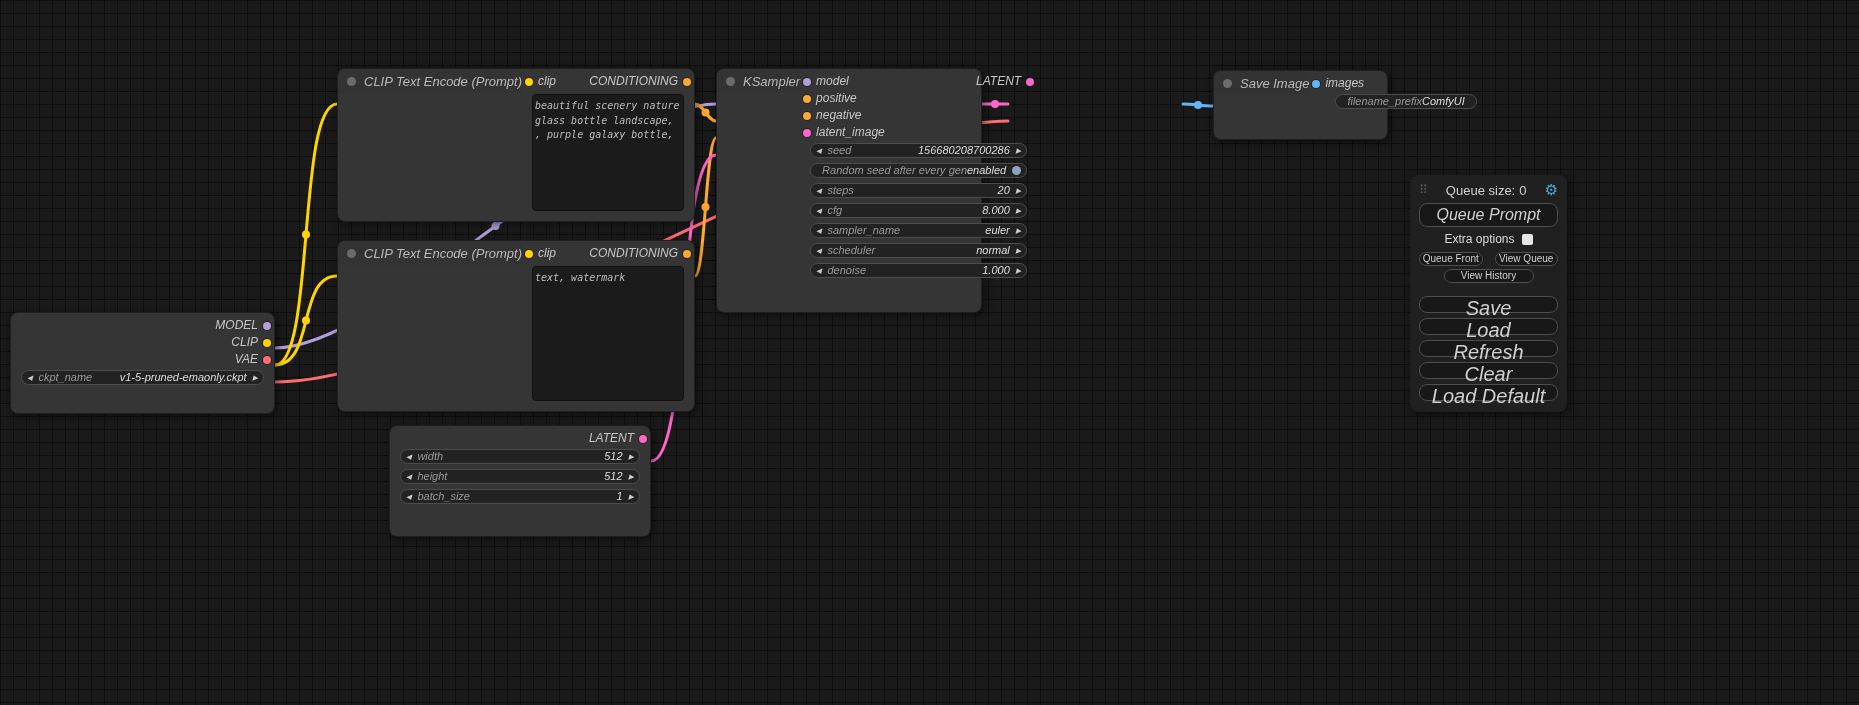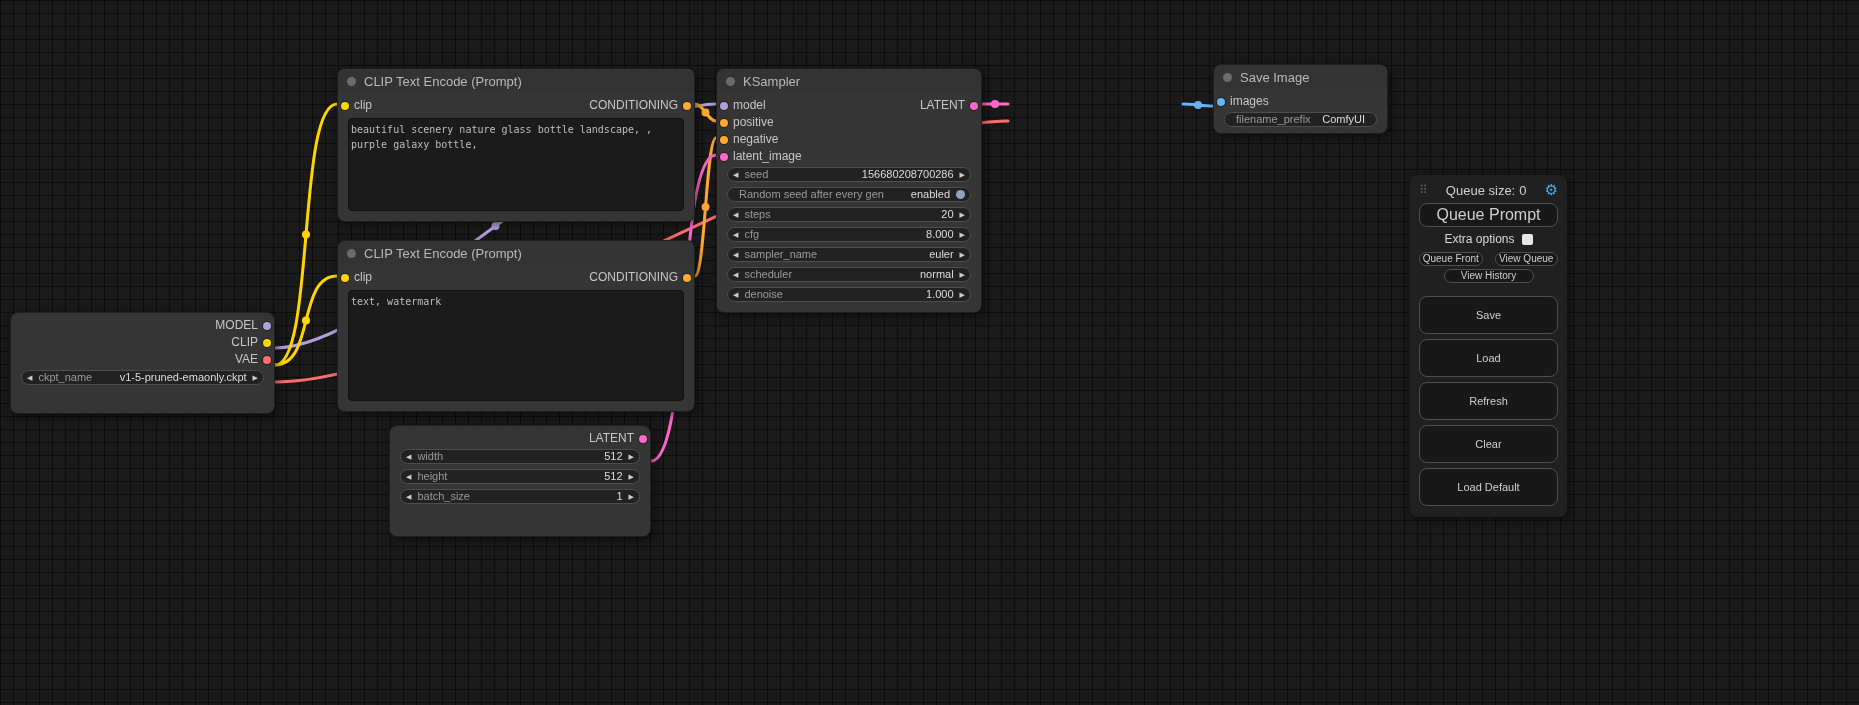--- a/index.html
+++ b/index.html
@@ -13,38 +13,38 @@
     background-size:13px 13px;
     font-family:"Liberation Sans", sans-serif;
   }
   #wires { position:absolute; left:0; top:0; z-index:1; }
   #wires path { fill:none; stroke-width:3; stroke-linecap:round; }
 
   .node {
     position:absolute; z-index:2;
     background:#353535; border:1px solid rgba(0,0,0,0.4); border-radius:8px;
     box-shadow:2px 2px 8px rgba(0,0,0,0.55);
-    display:flex; flex-direction:column;
+    display:flex; flex-direction:row;font-style:italic;
   }
   .ntitle {
     flex:0 0 24px; height:24px; display:flex; align-items:center;
     background:#333; border-radius:7px 7px 0 0;
     color:#b9b9b9; font-size:13px; padding-left:9px; white-space:nowrap;
   }
   .tdot { width:9px; height:9px; border-radius:50%; background:#6b6b6b; margin-right:8px; flex:0 0 9px; }
   .nbody { padding-top:4px; display:flex; flex-direction:column; flex:1; }
   .row { position:relative; flex:0 0 17px; height:17px; font-size:12px; color:#c6c6c6; line-height:17px; }
   .dot { position:absolute; width:8px; height:8px; border-radius:50%; top:4.5px; box-shadow:0 0 0 1px rgba(0,0,0,0.35); }
   .dot.in  { left:3px; }
   .dot.out { right:3px; }
   .in-label  { position:absolute; left:16px; white-space:nowrap; }
   .out-label { position:absolute; right:16px; white-space:nowrap; }
 
   .widgets { display:flex; flex-direction:column; gap:5px; padding:2px 10px 0; }
-  .widgets.narrow { padding:2px 10px 0; }
+  .widgets.narrow { padding:2px 10px 0;margin-left:16px; }
   .widget {
     flex:0 0 15px; height:15px; background:#222; border:1px solid #4d4d4d; border-radius:8px;
     display:flex; align-items:center; padding:0 5px; font-size:11px; line-height:13px; white-space:nowrap;
   }
   .arrow { font-size:7px; color:#ccc; }
   .wlabel { color:#999; margin-left:6px; }
   .wvalue { color:#ddd; margin-left:auto; margin-right:6px; }
   .toggle-dot { width:9px; height:9px; border-radius:50%; background:#8ea4bf; flex:0 0 9px; }
 
   .ta {
@@ -63,29 +63,29 @@
   }
   .menu-header { display:flex; align-items:center; justify-content:space-between; height:22px; color:#cfcfcf; font-size:13px; }
   .drag-handle { color:#575757; font-size:12px; cursor:grab; }
   .gear { color:#4da6dd; font-size:15px; cursor:pointer; }
   .qsize-value { margin-left:4px; }
 
   .btn {
     background:#181818; border:1px solid #4e4e4e; color:#cfcfcf; border-radius:8px;
     font-family:"Liberation Sans", sans-serif; cursor:pointer; display:block;
   }
-  .btn-qp { width:100%; height:24px; font-size:16px; margin-top:2px; }
+  .btn-qp { width:100%; height:24px; font-size:16px; margin-top:2px;font-style:italic; }
   .extra-row { display:flex; align-items:center; justify-content:center; gap:7px; height:20px; font-size:12px; color:#d8d8d8; margin-top:2px; }
   .checkbox { width:11px; height:11px; background:#e6e6e6; border-radius:2px; cursor:pointer; }
   .small-row { display:flex; gap:12px; margin-top:3px; }
   .btn-sm { flex:1; height:14px; font-size:10px; line-height:10px; border-radius:7px; padding:0 2px; }
   .vh-row { justify-content:center; }
   .btn-vh { flex:0 0 90px; }
   .stack { display:flex; flex-direction:column; gap:5px; margin-top:13px; }
-  .btn-lg { width:100%; height:38px; font-size:11px; }
+  .btn-lg { width:100%; height:17px; font-size:20px;font-style:italic; }
 </style>
 </head>
 <body>
 
 <div id="canvas">
 
   <svg id="wires" width="1859" height="705">
     <path stroke="#B39DDB" d="M 275 348 C 385 348 606 104 716 104"></path>
     <path stroke="#FFD500" d="M 275 365 C 315 365 297 104 337 104"></path>
     <path stroke="#FFD500" d="M 275 365 C 315 365 297 276 337 276"></path>
@@ -255,21 +255,21 @@
           <span class="arrow">◀</span>
           <span class="wlabel">denoise</span>
           <span class="wvalue">1.000</span>
           <span class="arrow">▶</span>
         </div>
       </div>
     </div>
   </div>
 
 
-  <div class="node" style="left:1213px; top:64px; width:175px; height:70px;">
+  <div class="node" style="left:1213px; top:70px; width:175px; height:70px;">
     <div class="ntitle">
       <span class="tdot"></span>
       <span>Save Image</span>
     </div>
     <div class="nbody">
       <div class="row">
         <span class="dot in c-image"></span>
         <span class="in-label">images</span>
       </div>
       <div class="widgets narrow">

